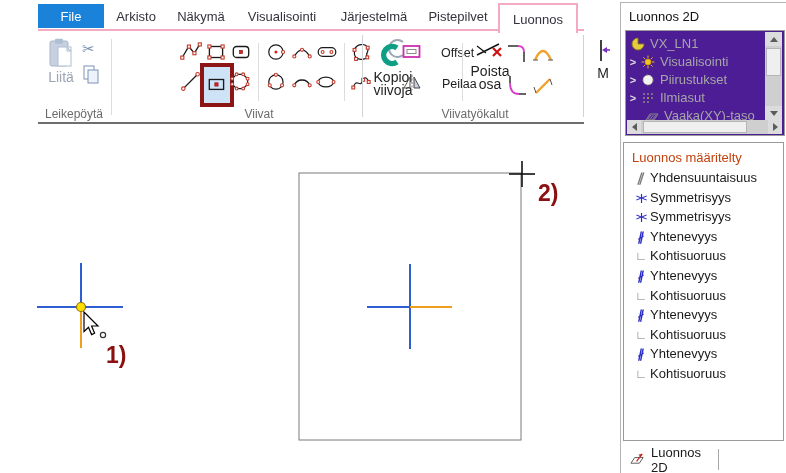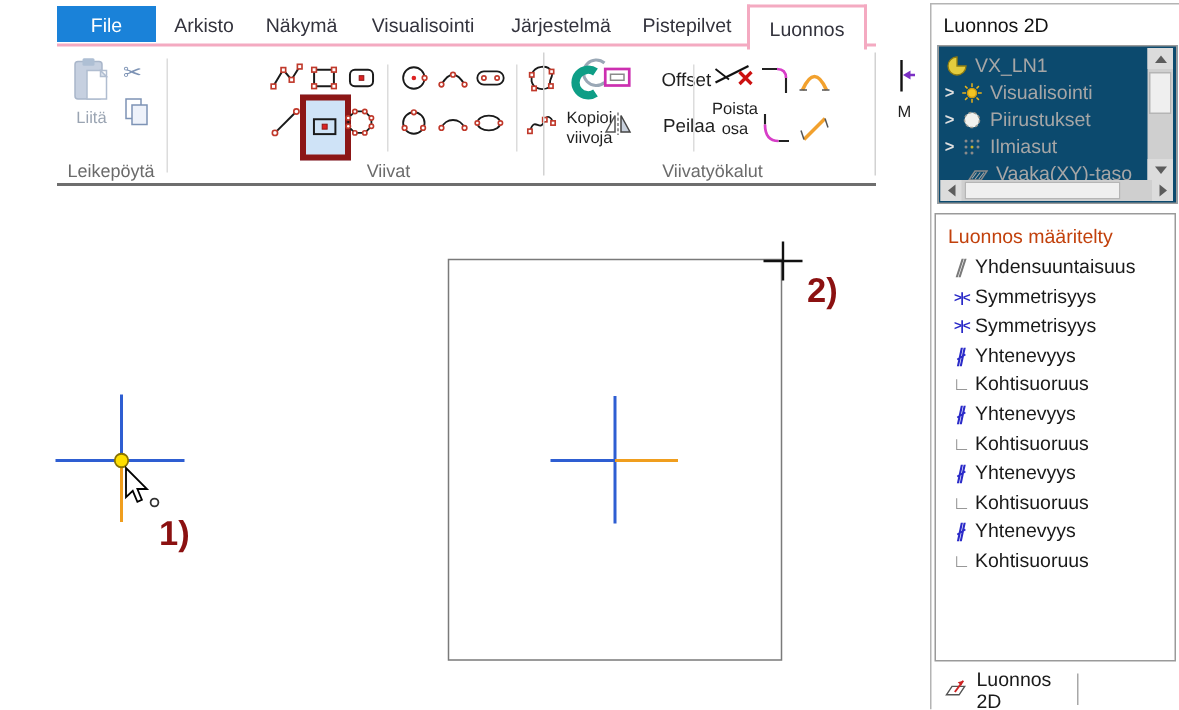--- a/index.html
+++ b/index.html
@@ -18,40 +18,40 @@
   .tab-luonnos{left:498px;width:76px;top:-1px;height:28px;background:#fff;z-index:3;
        border:2px solid #f4aac1;border-bottom:none;}
   
   .ribbon{position:absolute;left:38px;top:29px;width:546px;height:91px;background:#fff;
           border-top:2px solid #f4aac1;border-bottom:2px solid #6e6e6e;z-index:1;}
   .ribbon .abs{position:absolute;}
   .grouplabel{position:absolute;top:76px;font-size:12px;color:#6b6b6b;text-align:center;}
   .vsep{position:absolute;width:1px;background:#dcdcdc;}
   .gsep{position:absolute;width:1px;background:#d2d2d2;top:4px;height:82px;}
   .btn{display:flex;flex-direction:column;align-items:center;justify-content:flex-start;
-       font-size:11px;color:#1f1f1f;text-align:center;line-height:13px;}
+       font-size:14px;color:#1f1f1f;text-align:center;line-height:13px;}
   .btn.disabled{color:#9aa4b2;}
   .smallbtn{display:flex;align-items:center;gap:20px;font-size:12.5px;color:#1f1f1f;}
   .hl{position:absolute;border:4px solid #8c1616;background:#cfe3f7;display:flex;
       align-items:center;justify-content:center;box-sizing:border-box;}
   .dd{display:inline-block;width:0;height:0;border-left:3.5px solid transparent;
       border-right:3.5px solid transparent;border-top:4px solid #444;margin-left:2px;vertical-align:middle;}
   .scis{font-size:15px;color:#7d93b5;line-height:16px;}
   
   .partialbtn{position:absolute;left:588px;top:37px;width:30px;height:80px;overflow:hidden;z-index:0;}
   
   .canvas{position:absolute;left:0;top:128px;width:620px;height:345px;}
   .annotation{position:absolute;font-size:23px;font-weight:bold;color:#8b1111;z-index:2;}
   .ann1{left:106px;top:342px;}
   .ann2{left:538px;top:180px;}
   
   .panel{position:absolute;left:620px;top:2px;width:165px;height:471px;background:#fff;
          border-left:1px solid #b4b4b4;border-top:1px solid #b4b4b4;font-size:13px;}
   .panel-title{position:absolute;left:8px;top:6px;color:#111;}
-  .treebox{position:absolute;left:4px;top:27px;width:158px;height:104px;background:#0c4a6e;
+  .treebox{position:absolute;left:4px;top:27px;width:158px;height:104px;background:#4c1d95;
            border:1px solid #9a9a9a;overflow:hidden;}
   .trow{position:absolute;left:0;height:17px;width:136px;display:flex;align-items:center;
         color:#a6a6a6;font-size:13px;}
   .trow .chev{width:14px;text-align:center;color:#dedede;font-weight:bold;font-size:11px;}
   .trow .ticon{width:16px;display:flex;justify-content:center;}
   .trow .tlabel{margin-left:4px;white-space:nowrap;}
   .vsb{position:absolute;left:139px;top:1px;width:17px;height:88px;background:#cfcfcf;}
   .hsb{position:absolute;left:1px;top:89px;width:155px;height:14px;background:#cfcfcf;}
   .sbtn{position:absolute;background:#dcdcdc;display:flex;align-items:center;justify-content:center;}
   .thumbv{position:absolute;left:1px;top:16px;width:15px;height:28px;background:#efefef;border:1px solid #b5b5b5;box-sizing:border-box;}

